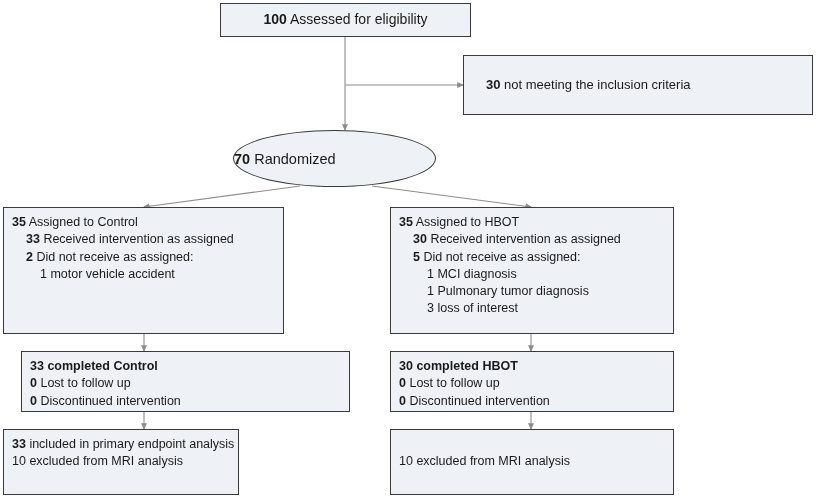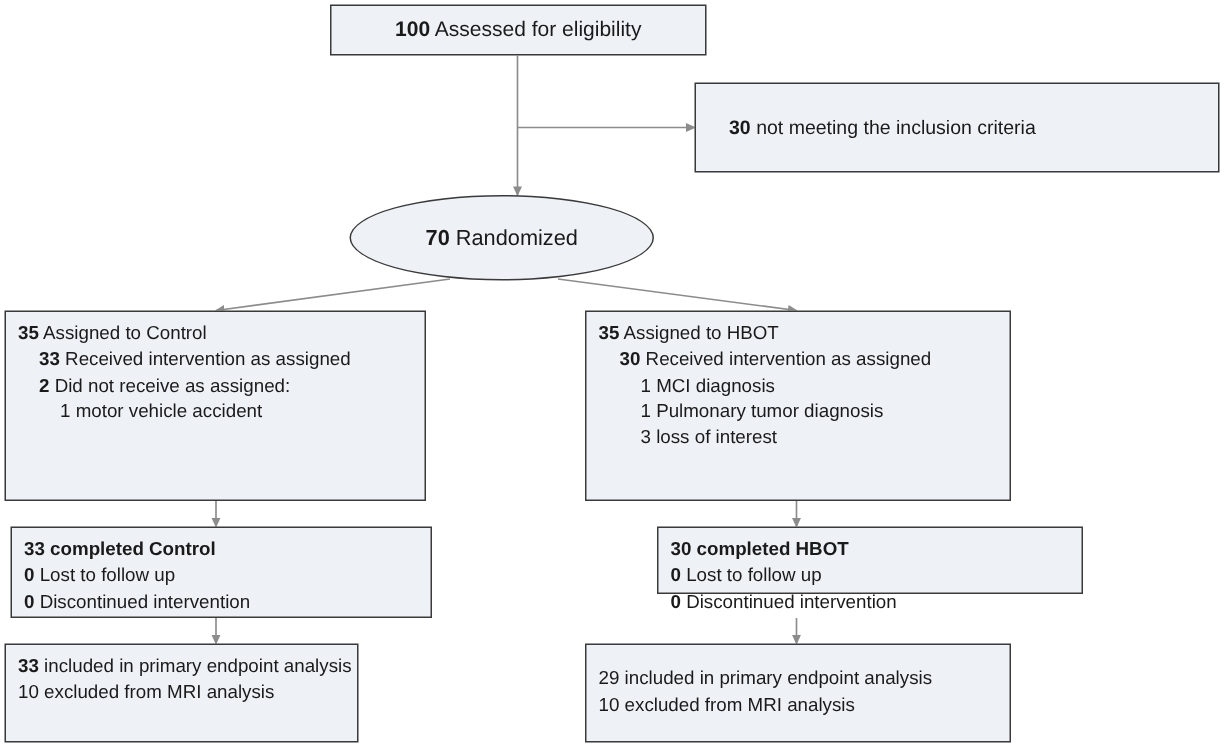--- a/index.html
+++ b/index.html
@@ -37,21 +37,20 @@
     line-height: 1.38;
   }
   .ellipse {
     position: absolute;
     box-sizing: border-box;
     border: 1px solid #3a3a3a;
     background: #eef2f7;
     border-radius: 50%;
     display: flex;
     align-items: center;
-    justify-content: center;
   }
   .line {
     white-space: nowrap;
   }
   .b {
     font-weight: bold;
   }
   .indent1 { padding-left: 14px; }
   .indent2 { padding-left: 28px; }
 
@@ -89,31 +88,30 @@
     width: 281px;
     height: 127px;
   }
   #box-hbot-assign {
     left: 390px;
     top: 207px;
     width: 284px;
     height: 127px;
   }
   #box-control-completed {
-    left: 7px;
+    left: 21px;
     top: 351px;
-    width: 281px;
+    width: 329px;
     height: 61px;
   }
   #box-hbot-completed {
     left: 390px;
     top: 351px;
     width: 284px;
-    height: 45px;
-    margin-left: 48px;
+    height: 61px;
   }
   #box-control-analysis {
     left: 3px;
     top: 429px;
     width: 236px;
     height: 66px;
     display: flex;
     flex-direction: column;
     justify-content: flex-start;
   }
@@ -198,20 +196,24 @@
 
   <div class="box" id="box-hbot-assign">
     <div class="line">
       <span class="b">35</span>
       <span>Assigned to HBOT</span>
     </div>
     <div class="line indent1">
       <span class="b">30</span>
       <span>Received intervention as assigned</span>
     </div>
+    <div class="line indent1">
+      <span class="b">5</span>
+      <span>Did not receive as assigned:</span>
+    </div>
     <div class="line indent2">
       <span>1</span>
       <span>MCI diagnosis</span>
     </div>
     <div class="line indent2">
       <span>1</span>
       <span>Pulmonary tumor diagnosis</span>
     </div>
     <div class="line indent2">
       <span>3</span>
@@ -255,22 +257,18 @@
       <span>included in primary endpoint analysis</span>
     </div>
     <div class="line">
       <span>10</span>
       <span>excluded from MRI analysis</span>
     </div>
   </div>
 
   <div class="box" id="box-hbot-analysis">
     <div class="line">
-      <span>29</span>
-      <span>included in primary endpoint analysis</span>
-    </div>
-    <div class="line">
       <span>10</span>
       <span>excluded from MRI analysis</span>
     </div>
   </div>
 
 </div>
 
 </body></html>

